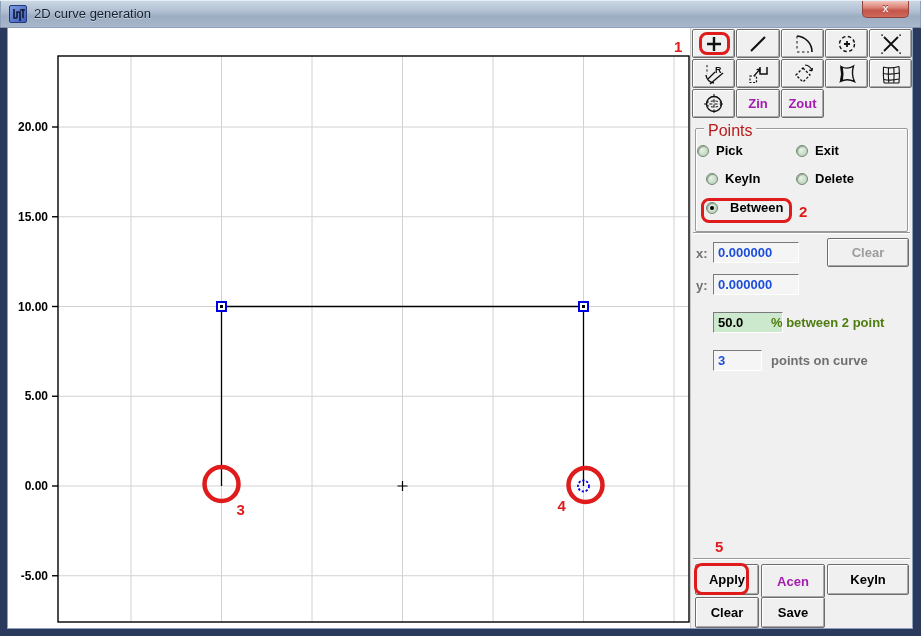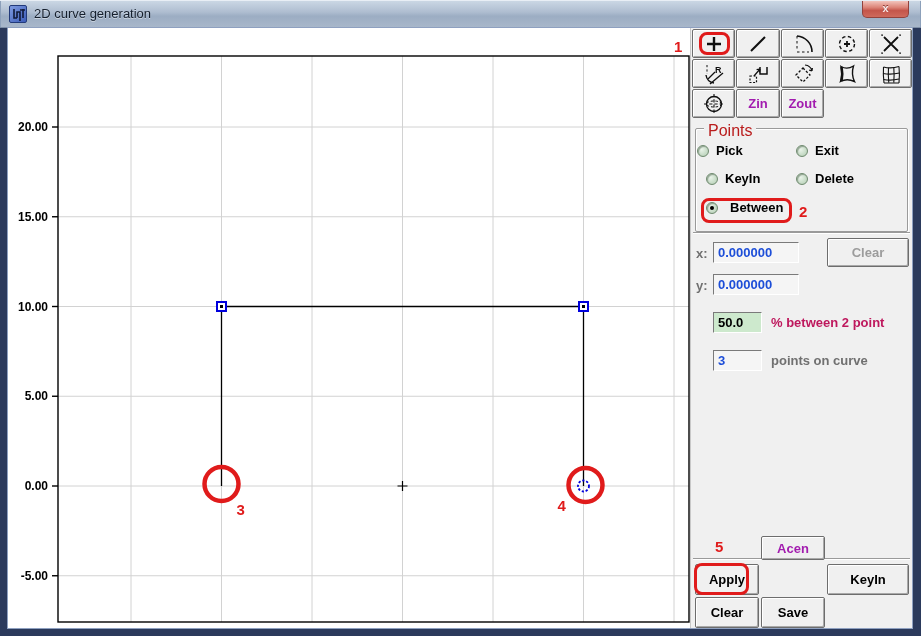--- a/index.html
+++ b/index.html
@@ -83,21 +83,21 @@
 
   
   .field {
     position:absolute; background:#f5f5f5;
     border:1px solid; border-color:#7a7a7a #ffffff #ffffff #7a7a7a;
     font-size:13px; font-weight:bold; color:#1d4ed8;
     padding:2px 4px; line-height:15px;
   }
   .field.green { background:#cde9cd; color:#000; }
   .flabel { position:absolute; font-size:13px; font-weight:bold; color:#707070; }
-  .flabel.dark { color:#be185d; }
+  .flabel.dark { color:#4d7c0f; }
   .hsep { position:absolute; left:2px; width:217px; height:2px; border-top:1px solid #9a9a9a; border-bottom:1px solid #ffffff; }
 </style>
 </head>
 <body>
 
 <div class="titlebar">
   <span class="title-icon">
     <svg width="16" height="16" viewBox="0 0 16 16">
       <path d="M3 2 v9 h3 M6 11 v-6 h3 v9 M12 2 v9 M9 3 h5" stroke="#101a3a" stroke-width="1.6" fill="none"></path>
     </svg>
@@ -281,29 +281,29 @@
     <span class="annot-num" style="left:108px;top:175px;">2</span>
 
     <div class="hsep" style="top:204px;"></div>
 
     <span class="flabel" style="left:5px;top:218px;">x:</span>
     <div class="field" style="left:22px;top:214px;width:86px;height:21px;">0.000000</div>
     <div class="btn disabled" style="left:136px;top:210px;width:82px;height:29px;">Clear</div>
     <span class="flabel" style="left:5px;top:250px;">y:</span>
     <div class="field" style="left:22px;top:246px;width:86px;height:21px;">0.000000</div>
 
-    <div class="field green" style="left:22px;top:284px;width:49px;height:21px;">50.0</div>
+    <div class="field green" style="left:22px;top:284px;width:70px;height:21px;">50.0</div>
     <span class="flabel dark" style="left:80px;top:287px;">% between 2 point</span>
 
     <div class="field" style="left:22px;top:322px;width:49px;height:21px;">3</div>
     <span class="flabel" style="left:80px;top:325px;">points on curve</span>
 
     <span class="annot-num" style="left:24px;top:510px;">5</span>
     <div class="hsep" style="top:530px;"></div>
 
     <div class="btn" style="left:4px;top:536px;width:64px;height:31px;">Apply</div>
     <span class="annot-box" style="left:3px;top:535px;width:55px;height:32px;"></span>
-    <div class="btn red" style="left:70px;top:508px;width:64px;height:24px;">Acen</div>
+    <div class="btn red" style="left:70px;top:536px;width:64px;height:34px;">Acen</div>
     <div class="btn" style="left:136px;top:536px;width:82px;height:31px;">KeyIn</div>
     <div class="btn" style="left:4px;top:569px;width:64px;height:31px;">Clear</div>
     <div class="btn" style="left:70px;top:569px;width:64px;height:31px;">Save</div>
   </div>
 </div>
 
 </body></html>

